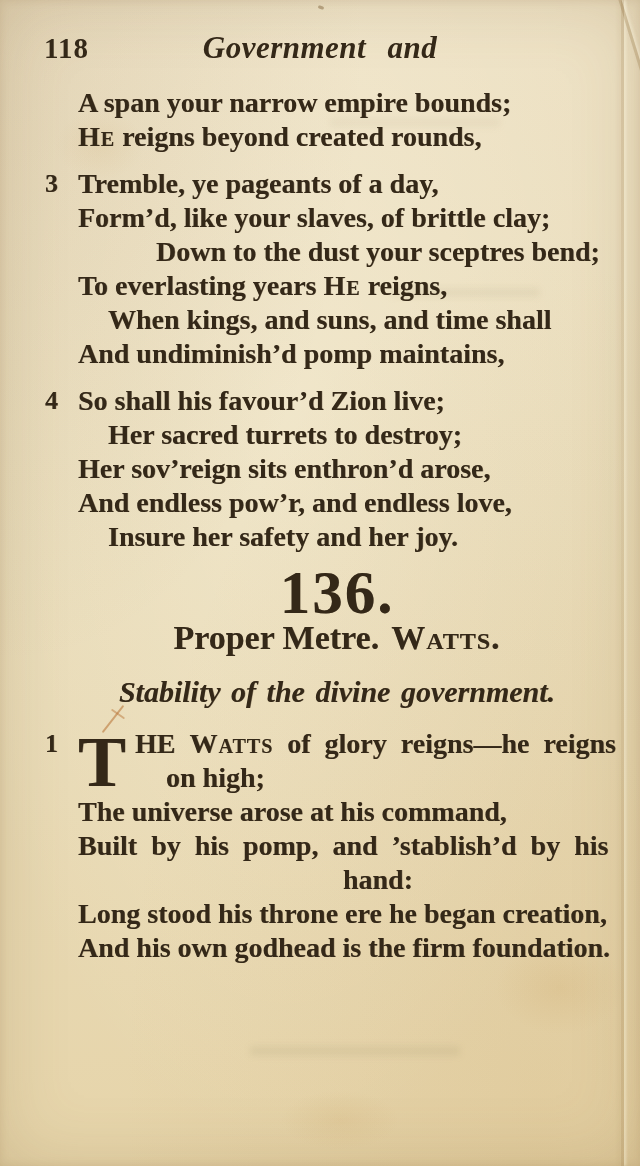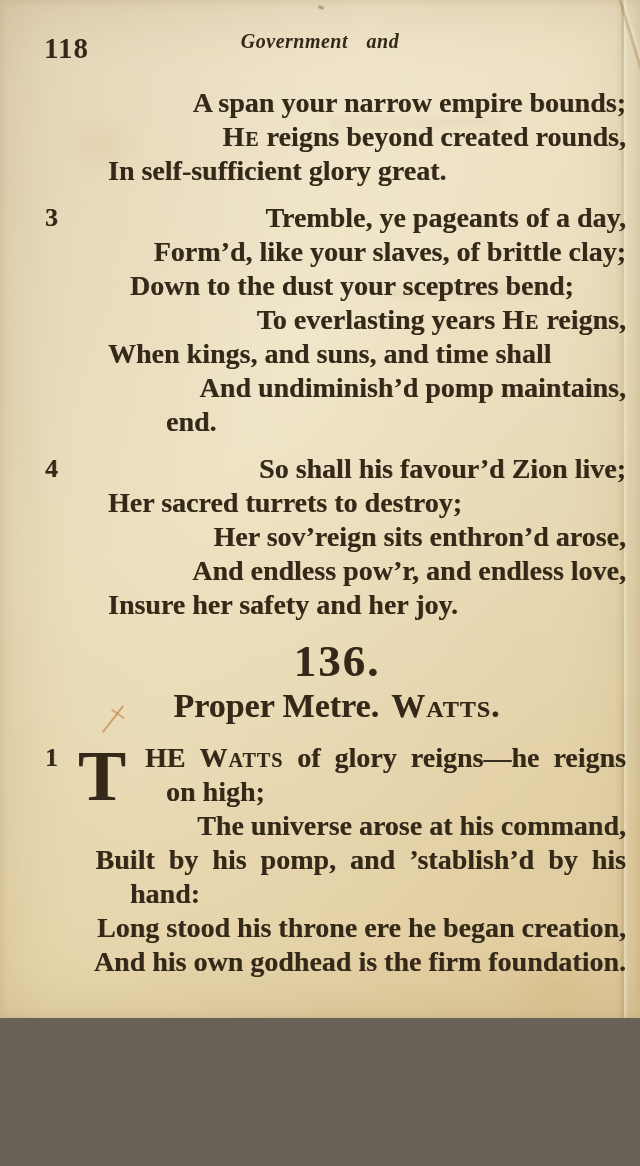--- a/index.html
+++ b/index.html
@@ -1,18 +1,18 @@
 <!DOCTYPE html>
 <html><head>
 <meta charset="utf-8">
 <style>
   html,body{margin:0;padding:0;background:#6b6257;}
   .page{
     position:relative;
-    width:640px;height:1018px;
+    width:640px;height:1166px;
     overflow:hidden;
     font-family:"Liberation Serif","DejaVu Serif",serif;
     color:#342818;
     background:
       radial-gradient(ellipse at 85% 95%, rgba(185,140,70,0.12), transparent 55%),
       radial-gradient(ellipse at 2% 2%, rgba(130,95,50,0.10), transparent 40%),
       radial-gradient(ellipse at 45% 35%, rgba(255,250,232,0.30), transparent 70%),
       linear-gradient(175deg,#eee2c6 0%,#e9dcba 45%,#e6d4a9 100%);
     box-shadow: inset 0 0 70px rgba(125,95,45,0.20), inset 0 0 10px rgba(125,95,45,0.14);
   }
@@ -38,38 +38,38 @@
   .ghost-1{left:250px;top:1046px;width:210px;height:10px;}
   .ghost-2{left:390px;top:288px;width:150px;height:9px;background:rgba(150,140,100,0.10);}
   .ghost-3{left:330px;top:118px;width:170px;height:9px;background:rgba(150,140,100,0.08);}
   .speck{position:absolute;left:318px;top:6px;width:6px;height:3px;border-radius:2px;
     background:rgba(120,90,50,0.45);transform:rotate(20deg);}
 
   
   .header{position:absolute;top:30px;left:0;right:0;height:36px;}
   .pagenum{position:absolute;left:44px;top:2px;font-size:29px;font-weight:700;letter-spacing:1px;}
   .running{display:block;text-align:center;font-style:italic;font-weight:700;
-    font-size:20px;word-spacing:13px;letter-spacing:0.5px;}
+    font-size:31px;word-spacing:13px;letter-spacing:0.5px;}
 
   
   .content{position:absolute;left:78px;top:86px;width:548px;font-size:28px;font-weight:700;
     text-shadow:0.4px 0.4px 0.5px rgba(58,40,20,0.45);}
   .line{line-height:34px;white-space:nowrap;}
-  .indent-0{margin-left:14px;text-align:right;}
+  .indent-0{margin-left:0;}
   .indent-1{margin-left:30px;}
-  .indent-2{margin-left:52px;}
+  .indent-2{margin-left:52px;text-align:center;}
   .indent-3{margin-left:88px;}
   .wide{word-spacing:7px;}
   .sc{font-variant:small-caps;letter-spacing:1px;}
   .stanza{position:relative;margin-bottom:13px;}
   .verse-num{position:absolute;left:-33px;top:2px;font-size:26px;}
 
   
   .hymn-heading{text-align:center;margin-top:3px;margin-left:-30px;}
-  .hymn-number{font-size:45px;line-height:52px;letter-spacing:2px;}
+  .hymn-number{font-size:61px;line-height:52px;letter-spacing:2px;}
   .hymn-meta{font-size:34px;line-height:34px;margin-top:2px;}
   .hymn-author{margin-left:12px;}
   .hymn-subtitle{font-style:italic;font-size:30px;line-height:34px;margin-top:20px;
     word-spacing:3px;}
   #hymn-stanzas{margin-top:18px;}
 
   
   .dropcap-block{display:flow-root;}
   .dropcap{float:left;font-size:72px;line-height:60px;padding:5px 9px 0 0;}
 </style>
@@ -93,47 +93,46 @@
   <div class="header">
     <span class="pagenum">118</span>
     <span class="running">Government and</span>
   </div>
 
   <div class="content">
     <div id="prev-stanzas">
         <div class="stanza">
           <div class="line indent-0"><span>A span your narrow empire bounds;</span></div>
           <div class="line indent-0"><span class="sc">He</span><span> reigns beyond created rounds,</span></div>
-          <div class="line indent-1"><span>In self-sufficient glory great.</span></div>
         </div>
         <div class="stanza">
           <span class="verse-num">3</span>
           <div class="line indent-0"><span>Tremble, ye pageants of a day,</span></div>
           <div class="line indent-0"><span>Form’d, like your slaves, of brittle clay;</span></div>
           <div class="line indent-2"><span>Down to the dust your sceptres bend;</span></div>
           <div class="line indent-0"><span>To everlasting years </span><span class="sc">He</span><span> reigns,</span></div>
           <div class="line indent-1"><span>When kings, and suns, and time shall</span></div>
           <div class="line indent-0"><span>And undiminish’d pomp maintains,</span></div>
-          <div class="line indent-3"><span>end.</span></div>
         </div>
         <div class="stanza">
           <span class="verse-num">4</span>
           <div class="line indent-0"><span>So shall his favour’d Zion live;</span></div>
           <div class="line indent-1"><span>Her sacred turrets to destroy;</span></div>
           <div class="line indent-0"><span>Her sov’reign sits enthron’d arose,</span></div>
           <div class="line indent-0"><span>And endless pow’r, and endless love,</span></div>
           <div class="line indent-1"><span>Insure her safety and her joy.</span></div>
         </div>
       </div>
 
     <div class="hymn-heading">
       <div class="hymn-number">136.</div>
       <div class="hymn-meta">
         <span>Proper Metre.</span><span class="sc hymn-author">Watts.</span>
       </div>
+      <div class="hymn-subtitle">Stability of the divine government.</div>
     </div>
 
     <div id="hymn-stanzas">
         <div class="stanza">
           <span class="verse-num">1</span>
           <div class="dropcap-block">
             <span class="dropcap">T</span>
             <div class="line indent-0 wide"><span>HE </span><span class="sc">Watts</span><span> of glory reigns—he reigns</span></div>
             <div class="line indent-3"><span>on high;</span></div>
           </div>

